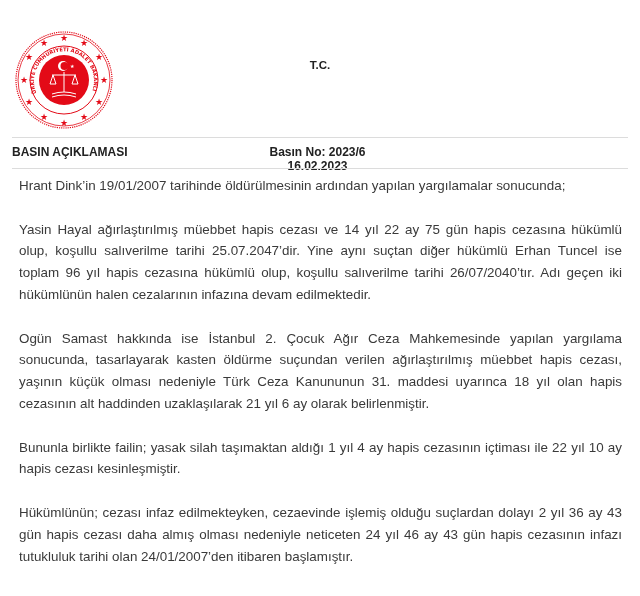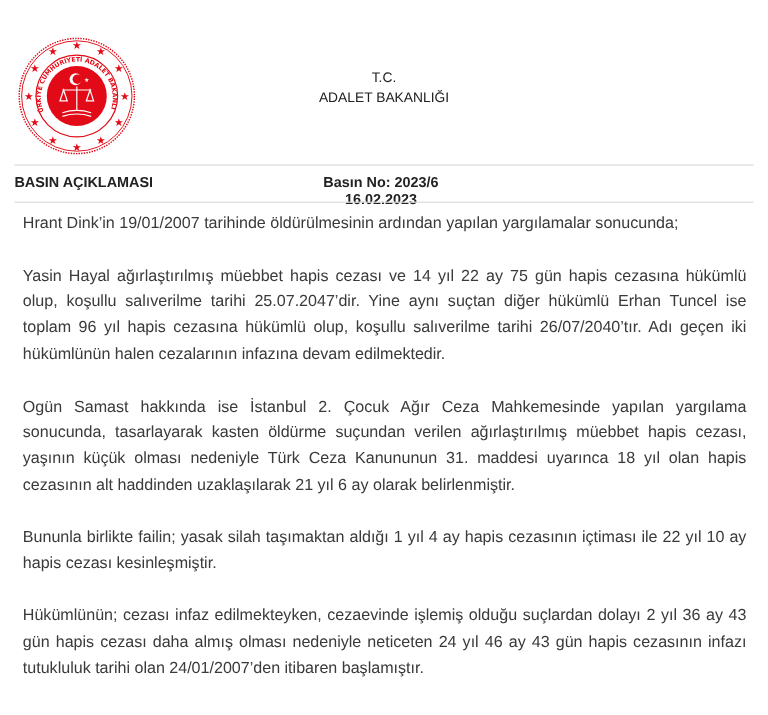--- a/index.html
+++ b/index.html
@@ -6,21 +6,21 @@
     body {
       width: 640px; height: 596px; overflow: hidden; position: relative;
       font-family: "Liberation Sans", "DejaVu Sans", sans-serif;
       color: #333333;
     }
     .header { position: relative; height: 137px; }
     .logo-left { position: absolute; left: 14px; top: 30px; width: 100px; height: 100px; }
     .logo-right { position: absolute; left: 534px; top: 30px; width: 84px; height: 100px; }
     .title-block {
       position: absolute; left: 0; right: 0; top: 57px; text-align: center;
-      font-weight: normal; font-size: 11.5px; color: #222; line-height: 17px;
+      font-weight: bold; font-size: 11.5px; color: #222; line-height: 17px;
     }
     .divider { position: absolute; left: 12px; right: 12px; height: 1px; background: #dcdcdc; }
     .meta-row {
       position: absolute; left: 12px; right: 17px; top: 145px; height: 16px;
       display: flex; justify-content: space-between; align-items: center;
       font-weight: bold; font-size: 12px; color: #222; flex-direction: column;
     }
     .meta-row .center { position: absolute; left: 0; right: 0; text-align: left; pointer-events: none; }
     .content {
       position: absolute; left: 19px; right: 18px; top: 175px;
@@ -68,21 +68,20 @@
         <path d="M 36 54 L 39 45 L 42 54 Z"></path>
         <path d="M 58 54 L 61 45 L 64 54 Z"></path>
         <path d="M 38 64 Q 50 60 62 64"></path>
         <path d="M 38 67 Q 50 63 62 67"></path>
       </g>
     </svg>
   </div>
 
   <div class="title-block">
     <div>T.C.</div>
-    <div>ADALET BAKANLIĞI</div>
   </div>
 
 </div>
 
 <div class="divider" style="top:137px"></div>
 
 <div class="meta-row">
   <span>Basın No: 2023/6</span>
   <span class="center">BASIN AÇIKLAMASI</span>
   <span>16.02.2023</span>

